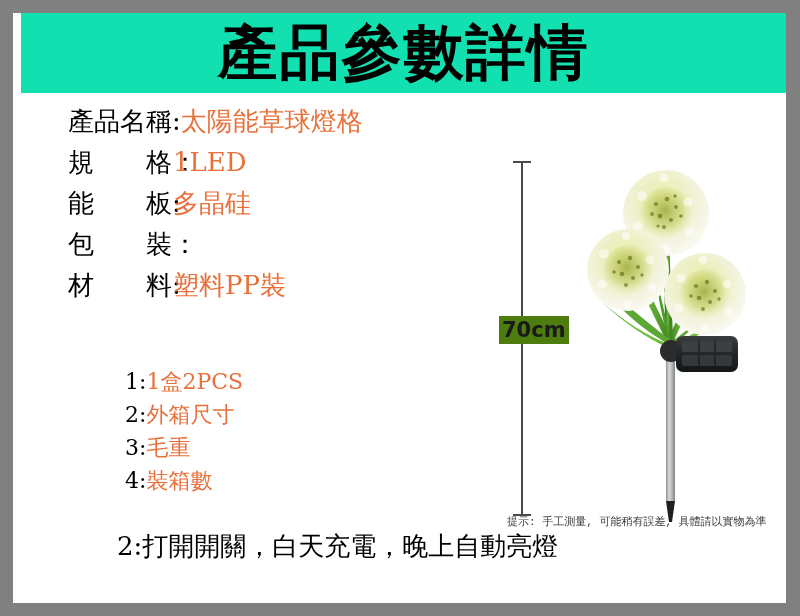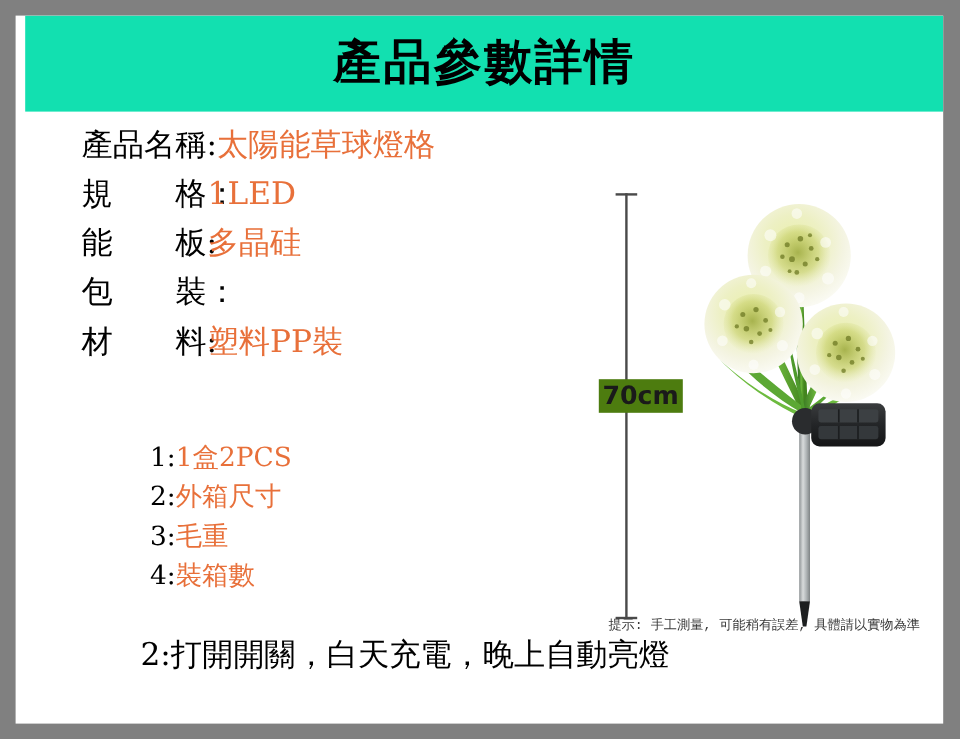--- a/index.html
+++ b/index.html
@@ -34,21 +34,21 @@
     width: 765px;
     height: 80px;
     background: #12E0B0;
   }
   #header-title {
     position: absolute;
     left: 0;
     top: 2px;
     width: 765px;
     text-align: center;
-    font-size: 40px;
+    font-size: 60px;
     line-height: 74px;
     font-weight: 700;
     color: #000000;
     letter-spacing: 2px;
     white-space: nowrap;
   }
 
   
   #spec-list {
     position: absolute;

